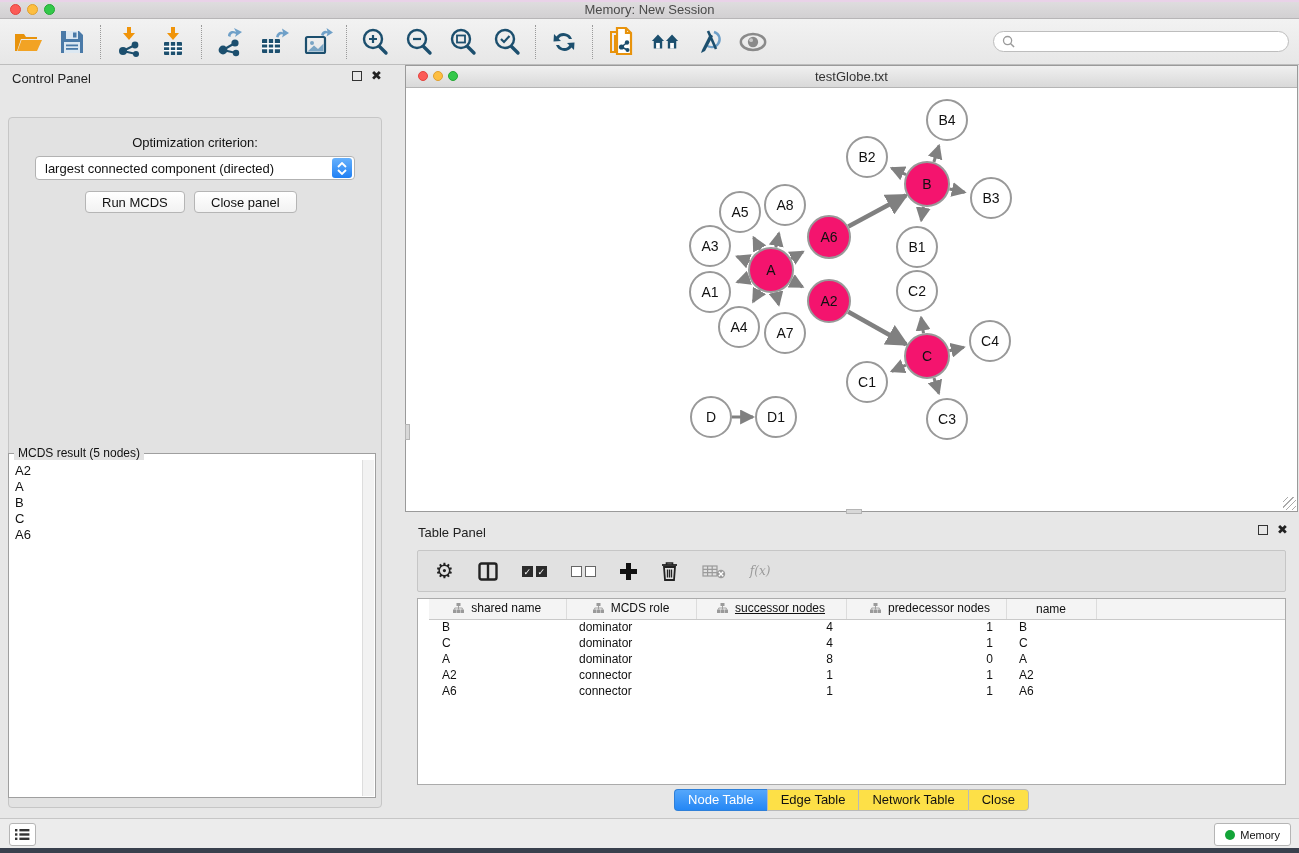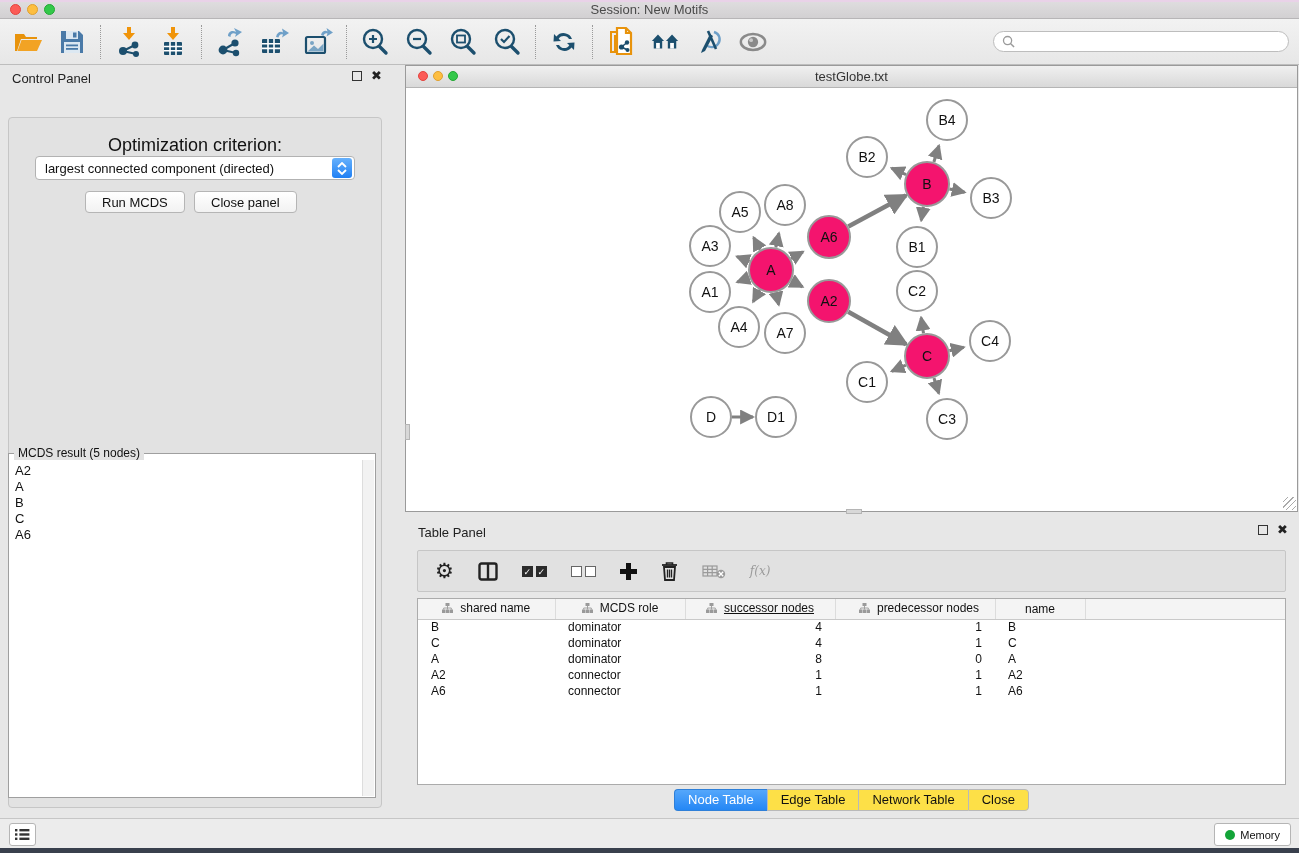--- a/index.html
+++ b/index.html
@@ -39,21 +39,21 @@
     font-family:"DejaVu Sans", sans-serif; }
   .cp-inner { position:absolute; left:8px; top:52px; width:374px; height:691px;
     background:#e2e2e2; border:1px solid #c6c6c6; border-radius:4px; }
   .cp-tabs { position:absolute; left:0; right:0; top:31px; display:flex; justify-content:center; z-index:3; }
   .cp-tab { height:22px; line-height:20px; padding:0 14px; background:#fff;
     border:1px solid #b9b9b9; border-right:none; font-size:13px; color:#111; }
   .cp-tab:first-child { border-radius:4px 0 0 4px; }
   .cp-tab:last-child { border-right:1px solid #b9b9b9; border-radius:0 4px 4px 0; }
   .cp-tab.active { background:linear-gradient(#55a7fb,#2487f5); border-color:#2e7fd8;
     color:#fff; }
-  .opt-label { position:absolute; left:0; right:0; top:70px; text-align:center; font-size:18px; color:#111; }
+  .opt-label { position:absolute; left:0; right:0; top:70px; text-align:center; font-size:13px; color:#111; }
   .dropdown { position:absolute; left:35px; top:91px; width:320px; height:24px; background:#fff;
     border:1px solid #b2b2b2; border-radius:4px; display:flex; align-items:center; }
   .dropdown .dd-text { flex:1; padding-left:9px; font-size:13px; color:#111; white-space:nowrap; }
   .dd-stepper { width:20px; height:20px; margin-right:2px; border-radius:3px;
     background:linear-gradient(#66b1fc,#2080f4); display:flex; flex-direction:column;
     align-items:center; justify-content:center; gap:1px; }
   .dd-stepper svg { display:block; }
   .cp-btn { position:absolute; top:126px; height:22px; background:linear-gradient(#ffffff,#f2f2f2);
     border:1px solid #b5b5b5; border-radius:4px; font-size:13px; color:#111;
     display:flex; align-items:center; justify-content:center; padding:0 16px; }
@@ -93,21 +93,21 @@
   .cb { width:11px; height:11px; display:inline-block; }
   .cb.checked { background:#2b2b2b; border:1px solid #2b2b2b; color:#fff; font-size:9px;
     line-height:11px; text-align:center; font-family:"DejaVu Sans", sans-serif; }
   .cb.empty { background:#fff; border:1.4px solid #666; }
   .plus-icon { position:relative; width:17px; height:17px; }
   .plus-icon::before { content:""; position:absolute; left:6px; top:0; width:5px; height:17px; background:#111; }
   .plus-icon::after { content:""; position:absolute; left:0; top:6px; width:17px; height:5px; background:#111; }
 
   .tp-table { position:absolute; left:12px; top:78px; width:869px; height:187px;
     background:#fff; border:1px solid #ababab; overflow:hidden; }
-  .tp-table table { border-collapse:collapse; width:100%; table-layout:fixed; }
+  .tp-table table { border-collapse:collapse; width:100%; table-layout:fixed;margin-left:11px; }
   .tp-table th { height:20px; background:#f4f4f4; border-bottom:1px solid #c9c9c9;
     border-right:1px solid #dcdcdc; font-weight:normal; font-size:12px; color:#111;
     text-align:center; white-space:nowrap; overflow:hidden; }
   .tp-table th .hicon { display:inline-block; vertical-align:-1px; margin-right:7px; }
   .tp-table td { height:16px; font-size:12px; color:#111; padding:0 13px; white-space:nowrap; }
   .tp-table td.num { text-align:right; }
   .tp-tabs { position:absolute; left:0; right:0; top:269px; display:flex; justify-content:center; }
   .tp-tab { height:22px; line-height:20px; padding:0 13px; background:#fde047;
     border:1px solid #b9b9b9; border-right:none; font-size:13px; color:#111; }
   .tp-tab:first-child { border-radius:4px 0 0 4px; }
@@ -127,21 +127,21 @@
   .bottom-strip { position:absolute; left:0; top:848px; width:1299px; height:5px;
     background:#39404d; }
 </style>
 </head>
 <body>
 
 <div class="titlebar">
   <span class="tl red" style="left:10px"></span>
   <span class="tl yellow" style="left:27px"></span>
   <span class="tl green" style="left:44px"></span>
-  <div class="title">Session: New Motifs</div>
+  <div class="title">Memory: New Session</div>
 </div>
 
 <div class="toolbar">
   <div class="tbgroup" style="padding-left:3px">
     <span class="tbicon">
       <svg width="30" height="26" viewBox="0 0 30 26">
           <path d="M2 5 L11 5 L13 8 L24 8 L24 10 L8 10 L4 22 L2 22 Z" fill="#e8930c"></path>
           <path d="M8.5 11 L29 11 L24 22 L4.5 22 Z" fill="#f2a324"></path>
         </svg>
     </span>

